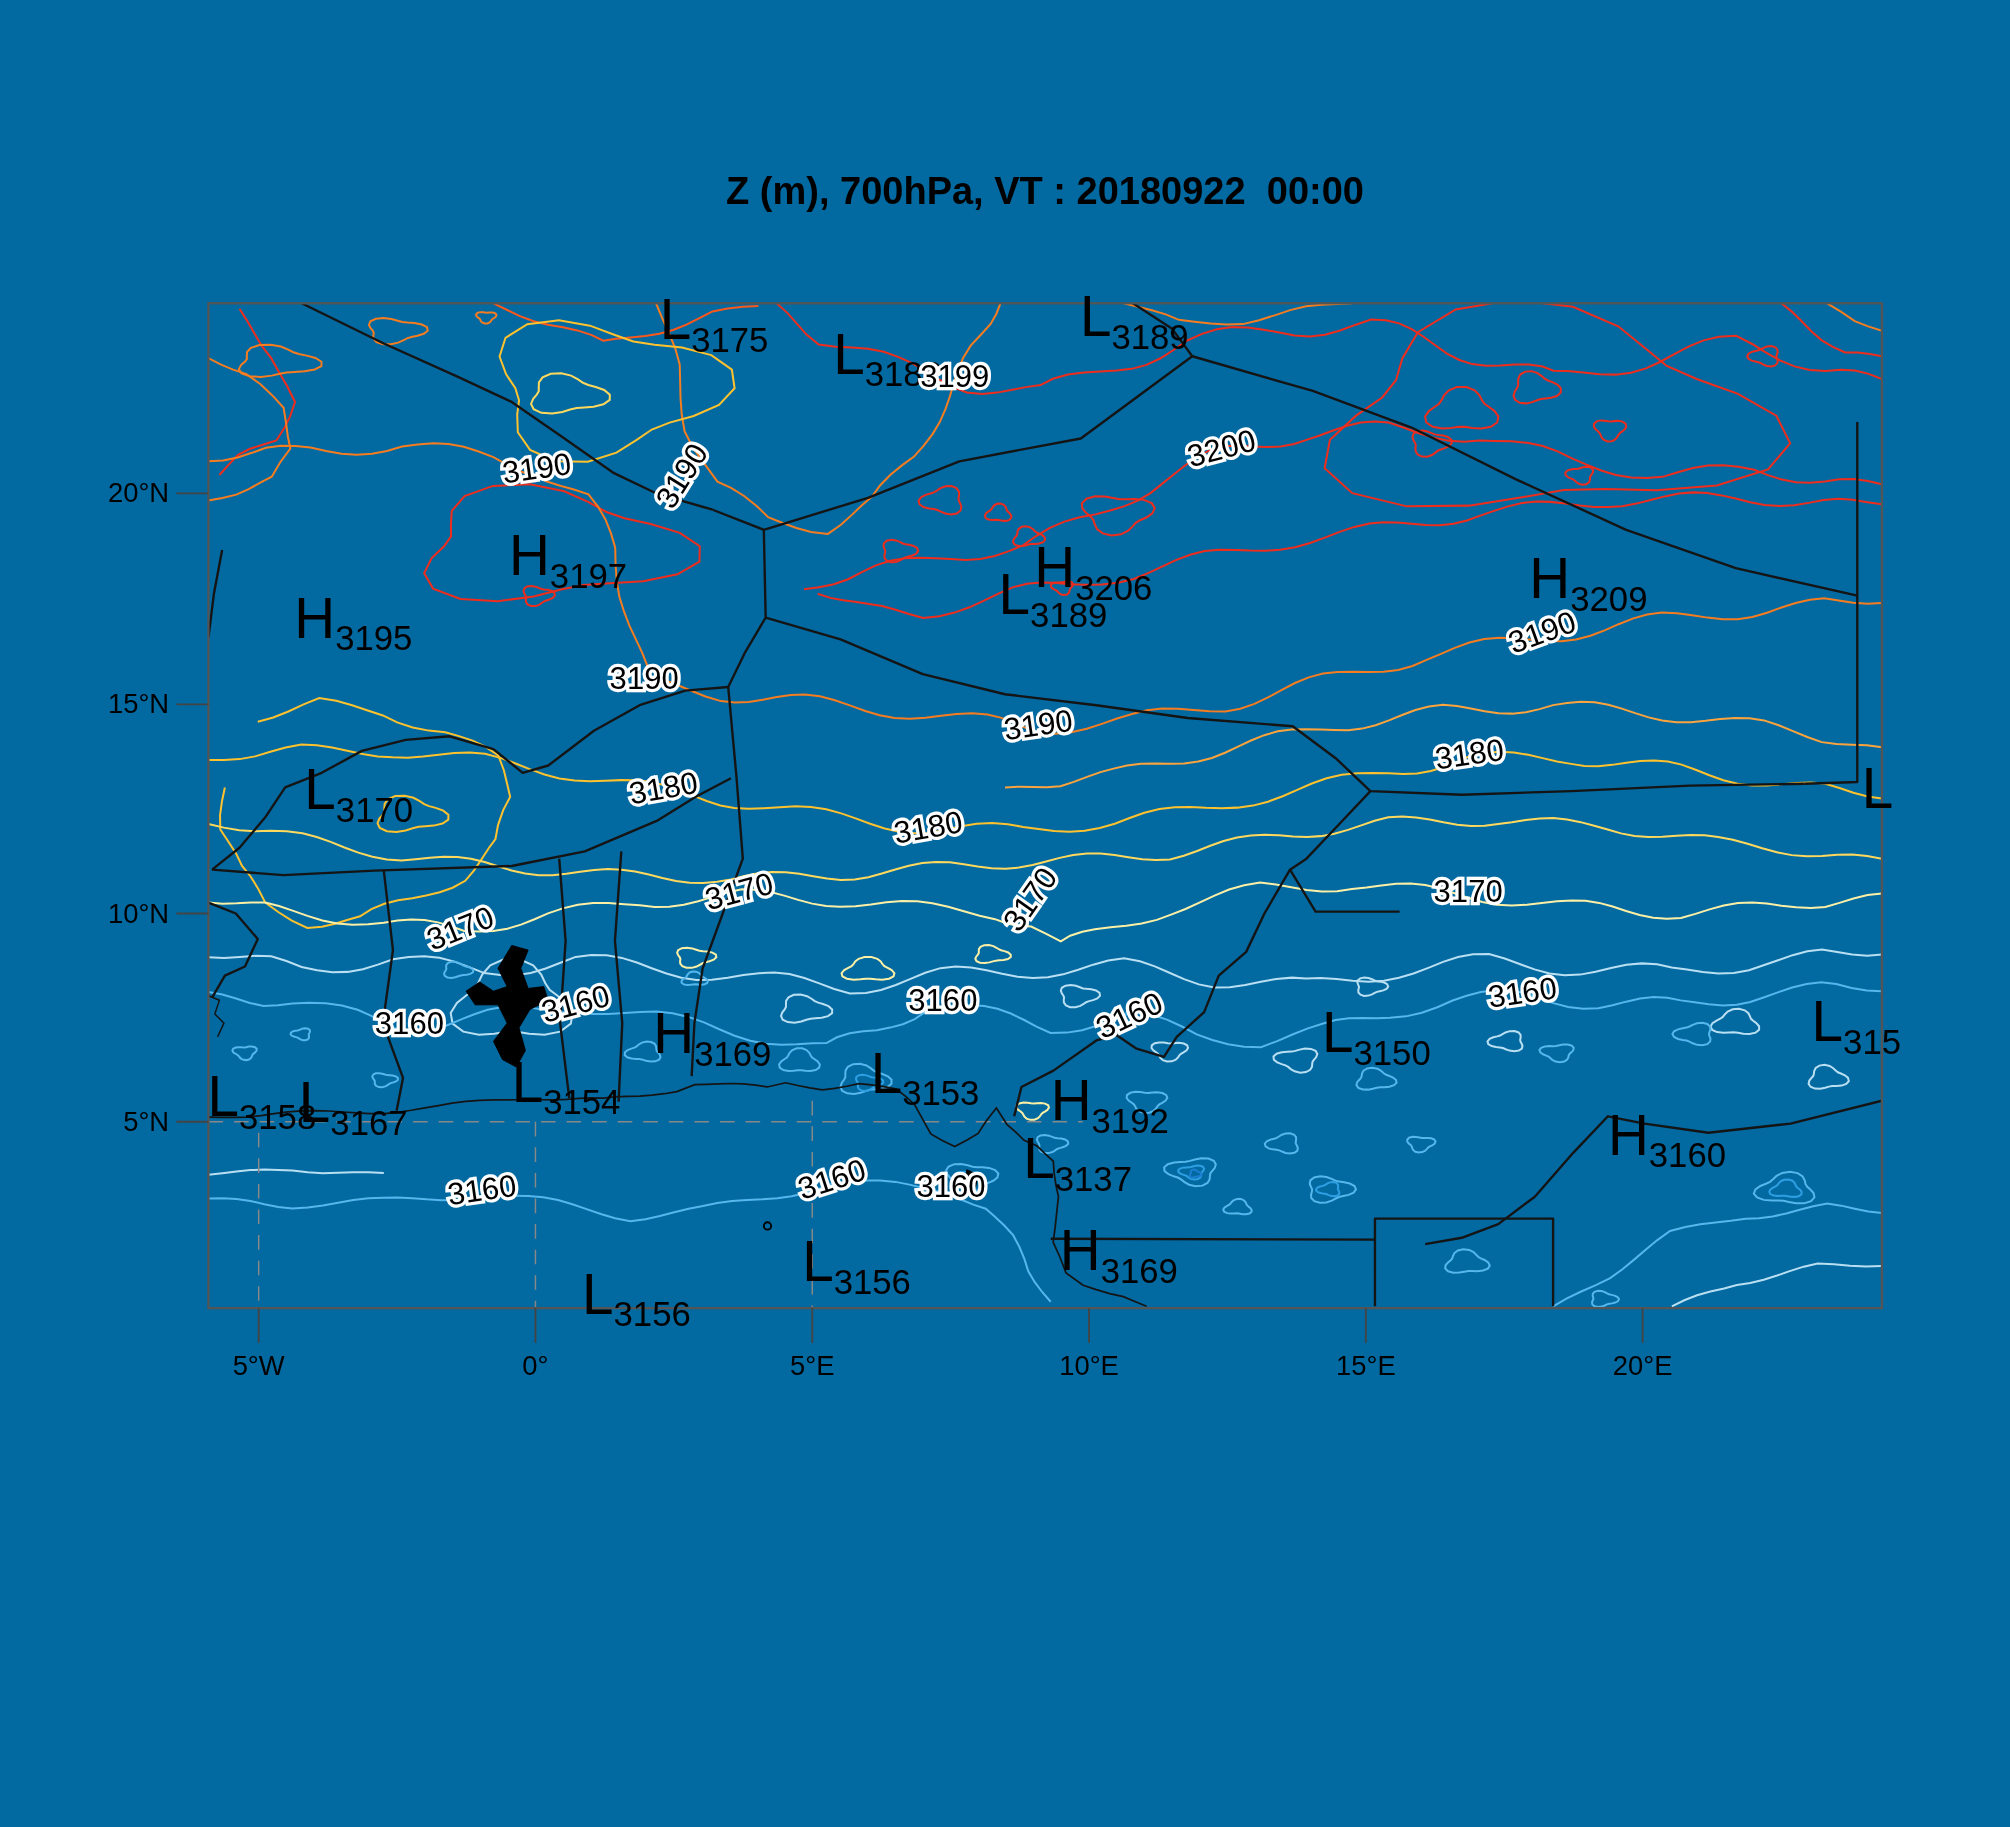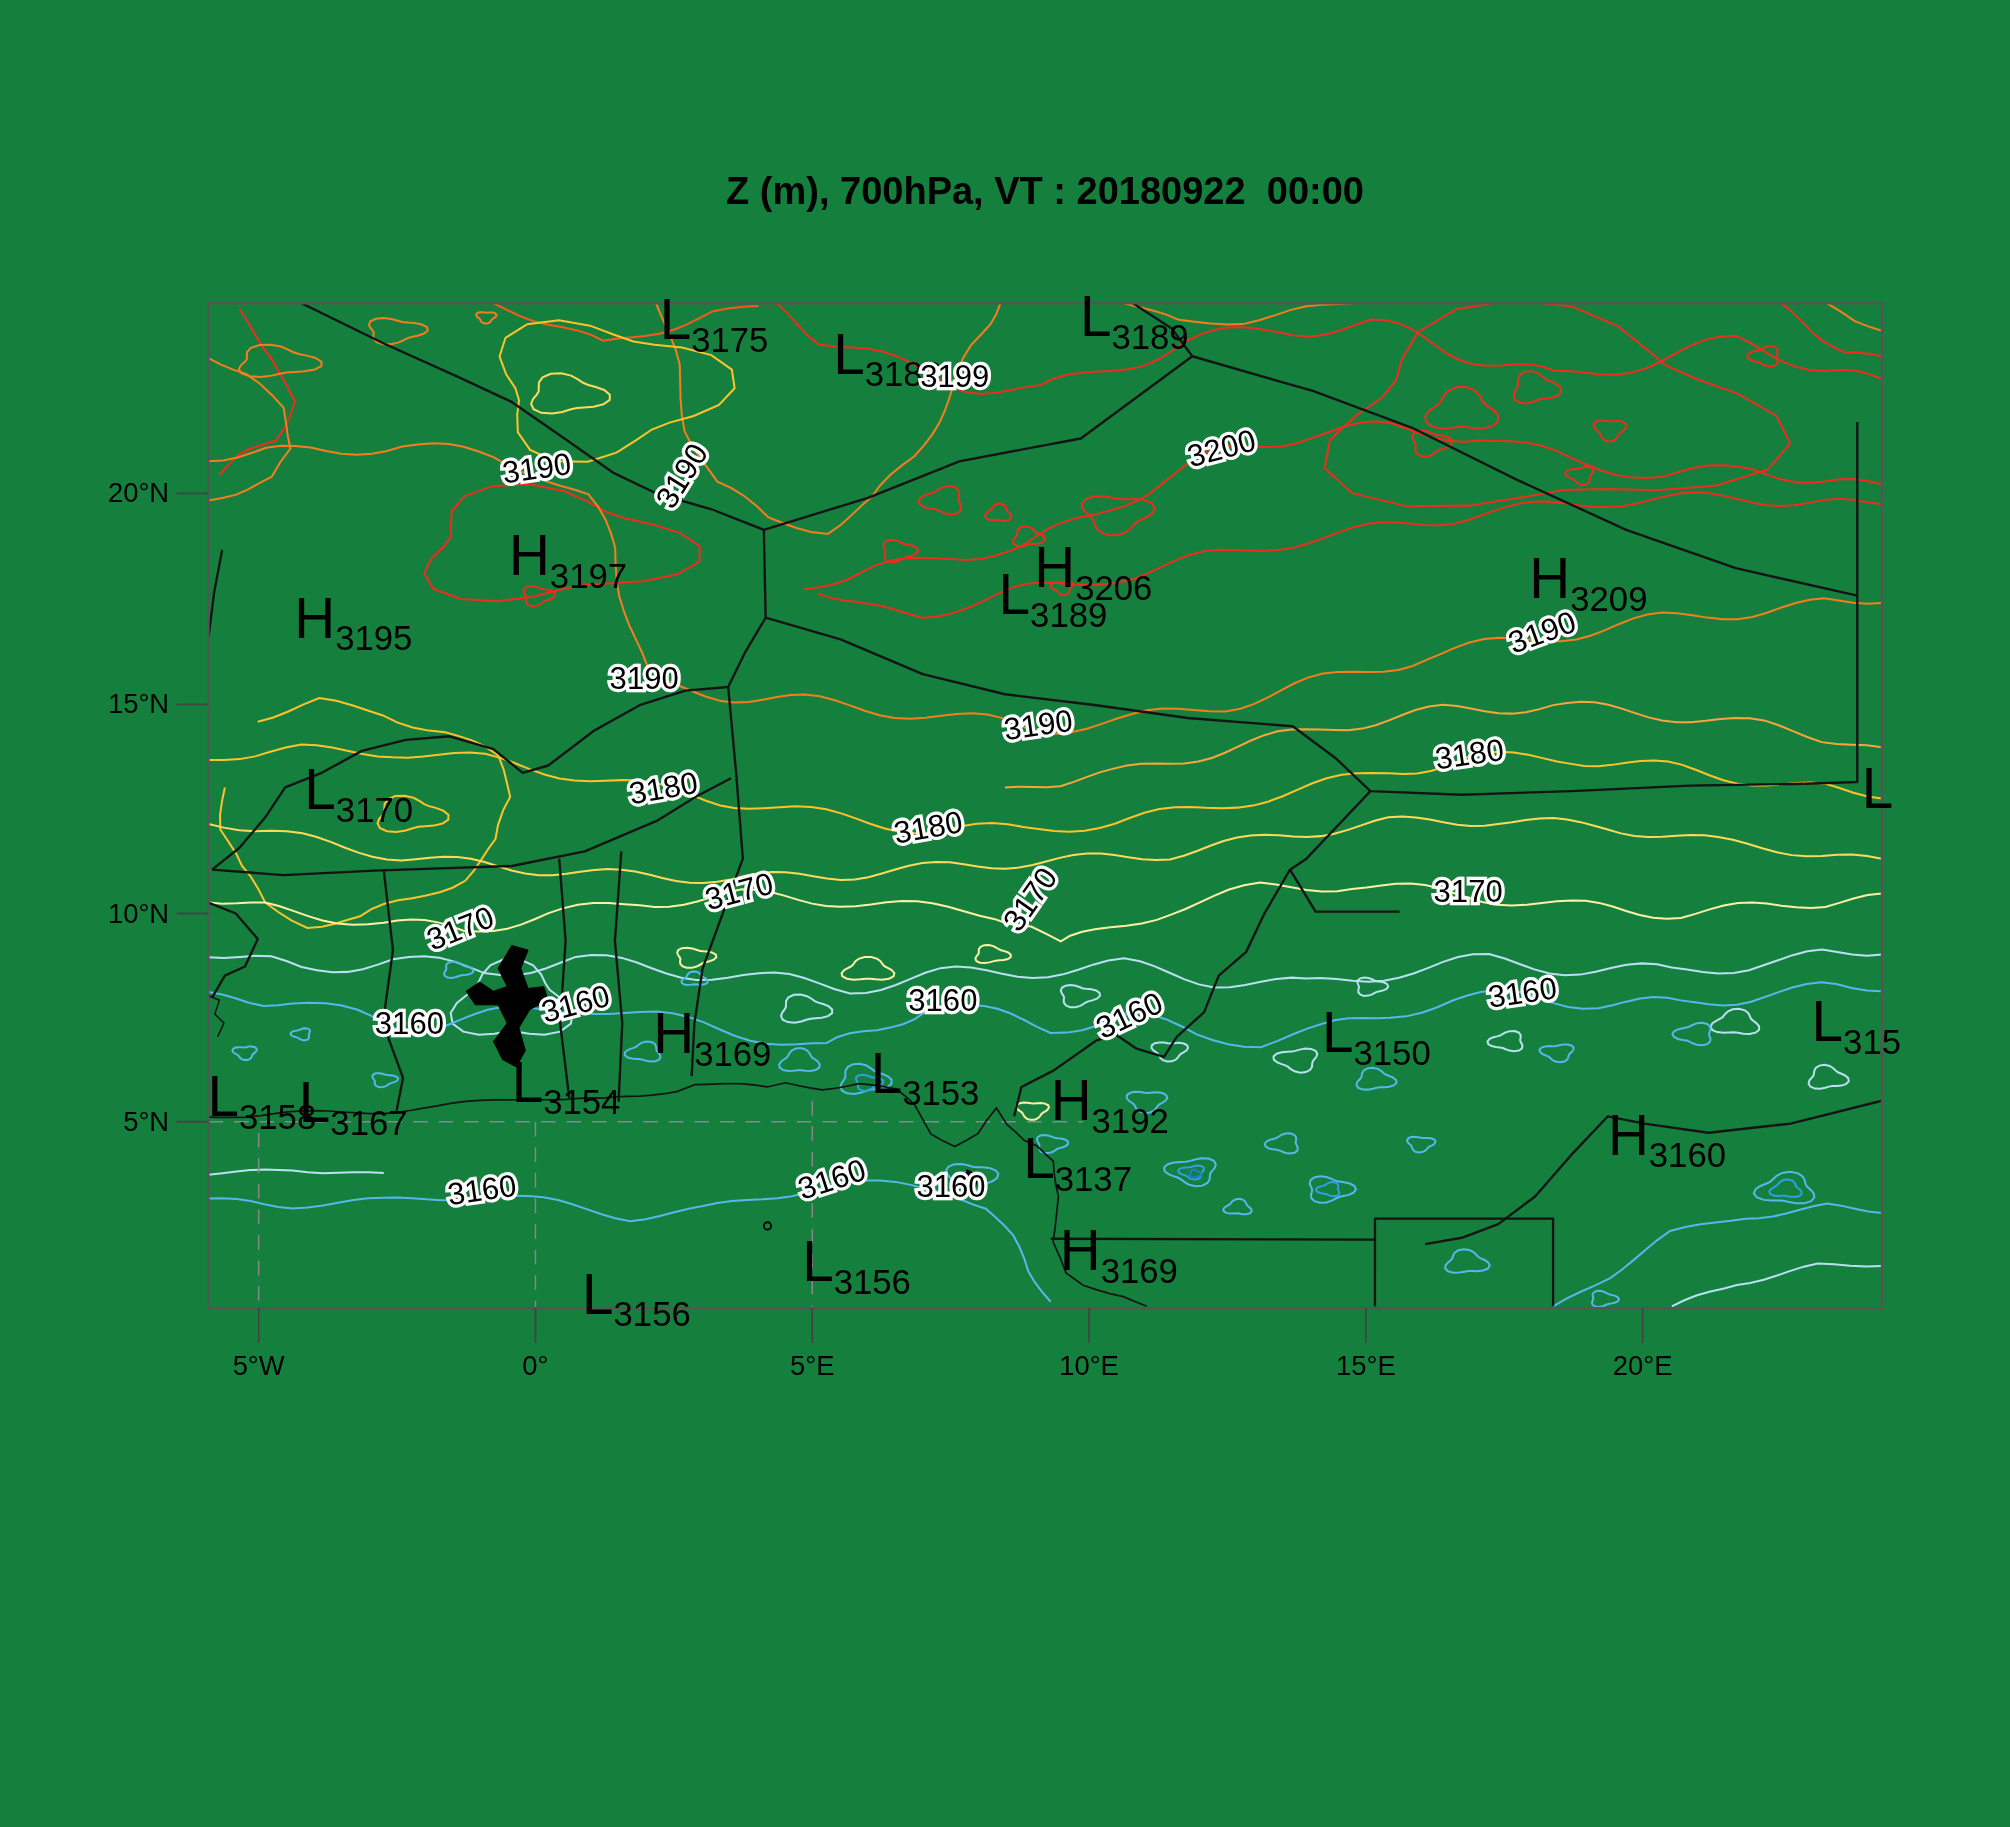--- a/index.html
+++ b/index.html
@@ -1,16 +1,16 @@
 <!DOCTYPE html>
 <html style="font-size:14.6px"><head>
 <meta charset="utf-8">
 <style>
   html,body{margin:0;padding:0;background:#ffffff;}
-  #stage{position:relative;width:2010px;height:1827px;background:#15803d;
+  #stage{position:relative;width:2010px;height:1827px;background:#0369a1;
          font-family:"Liberation Sans", sans-serif;overflow:hidden;}
   #plot-title{position:absolute;left:208px;top:170px;width:1674px;text-align:center;
        font-size:38px;font-weight:700;color:#000;white-space:pre;letter-spacing:0px;}
   svg text{font-family:"Liberation Sans", sans-serif;}
   .tick-label{font-size:30px;fill:#000;}
   .hl-letter{font-size:62px;fill:#000;font-weight:400;}
   .hl-value{font-size:38px;fill:#000;}
   .c-label{font-size:34px;fill:#000;stroke:#ffffff;stroke-width:7px;paint-order:stroke;}
 </style>
 </head>

